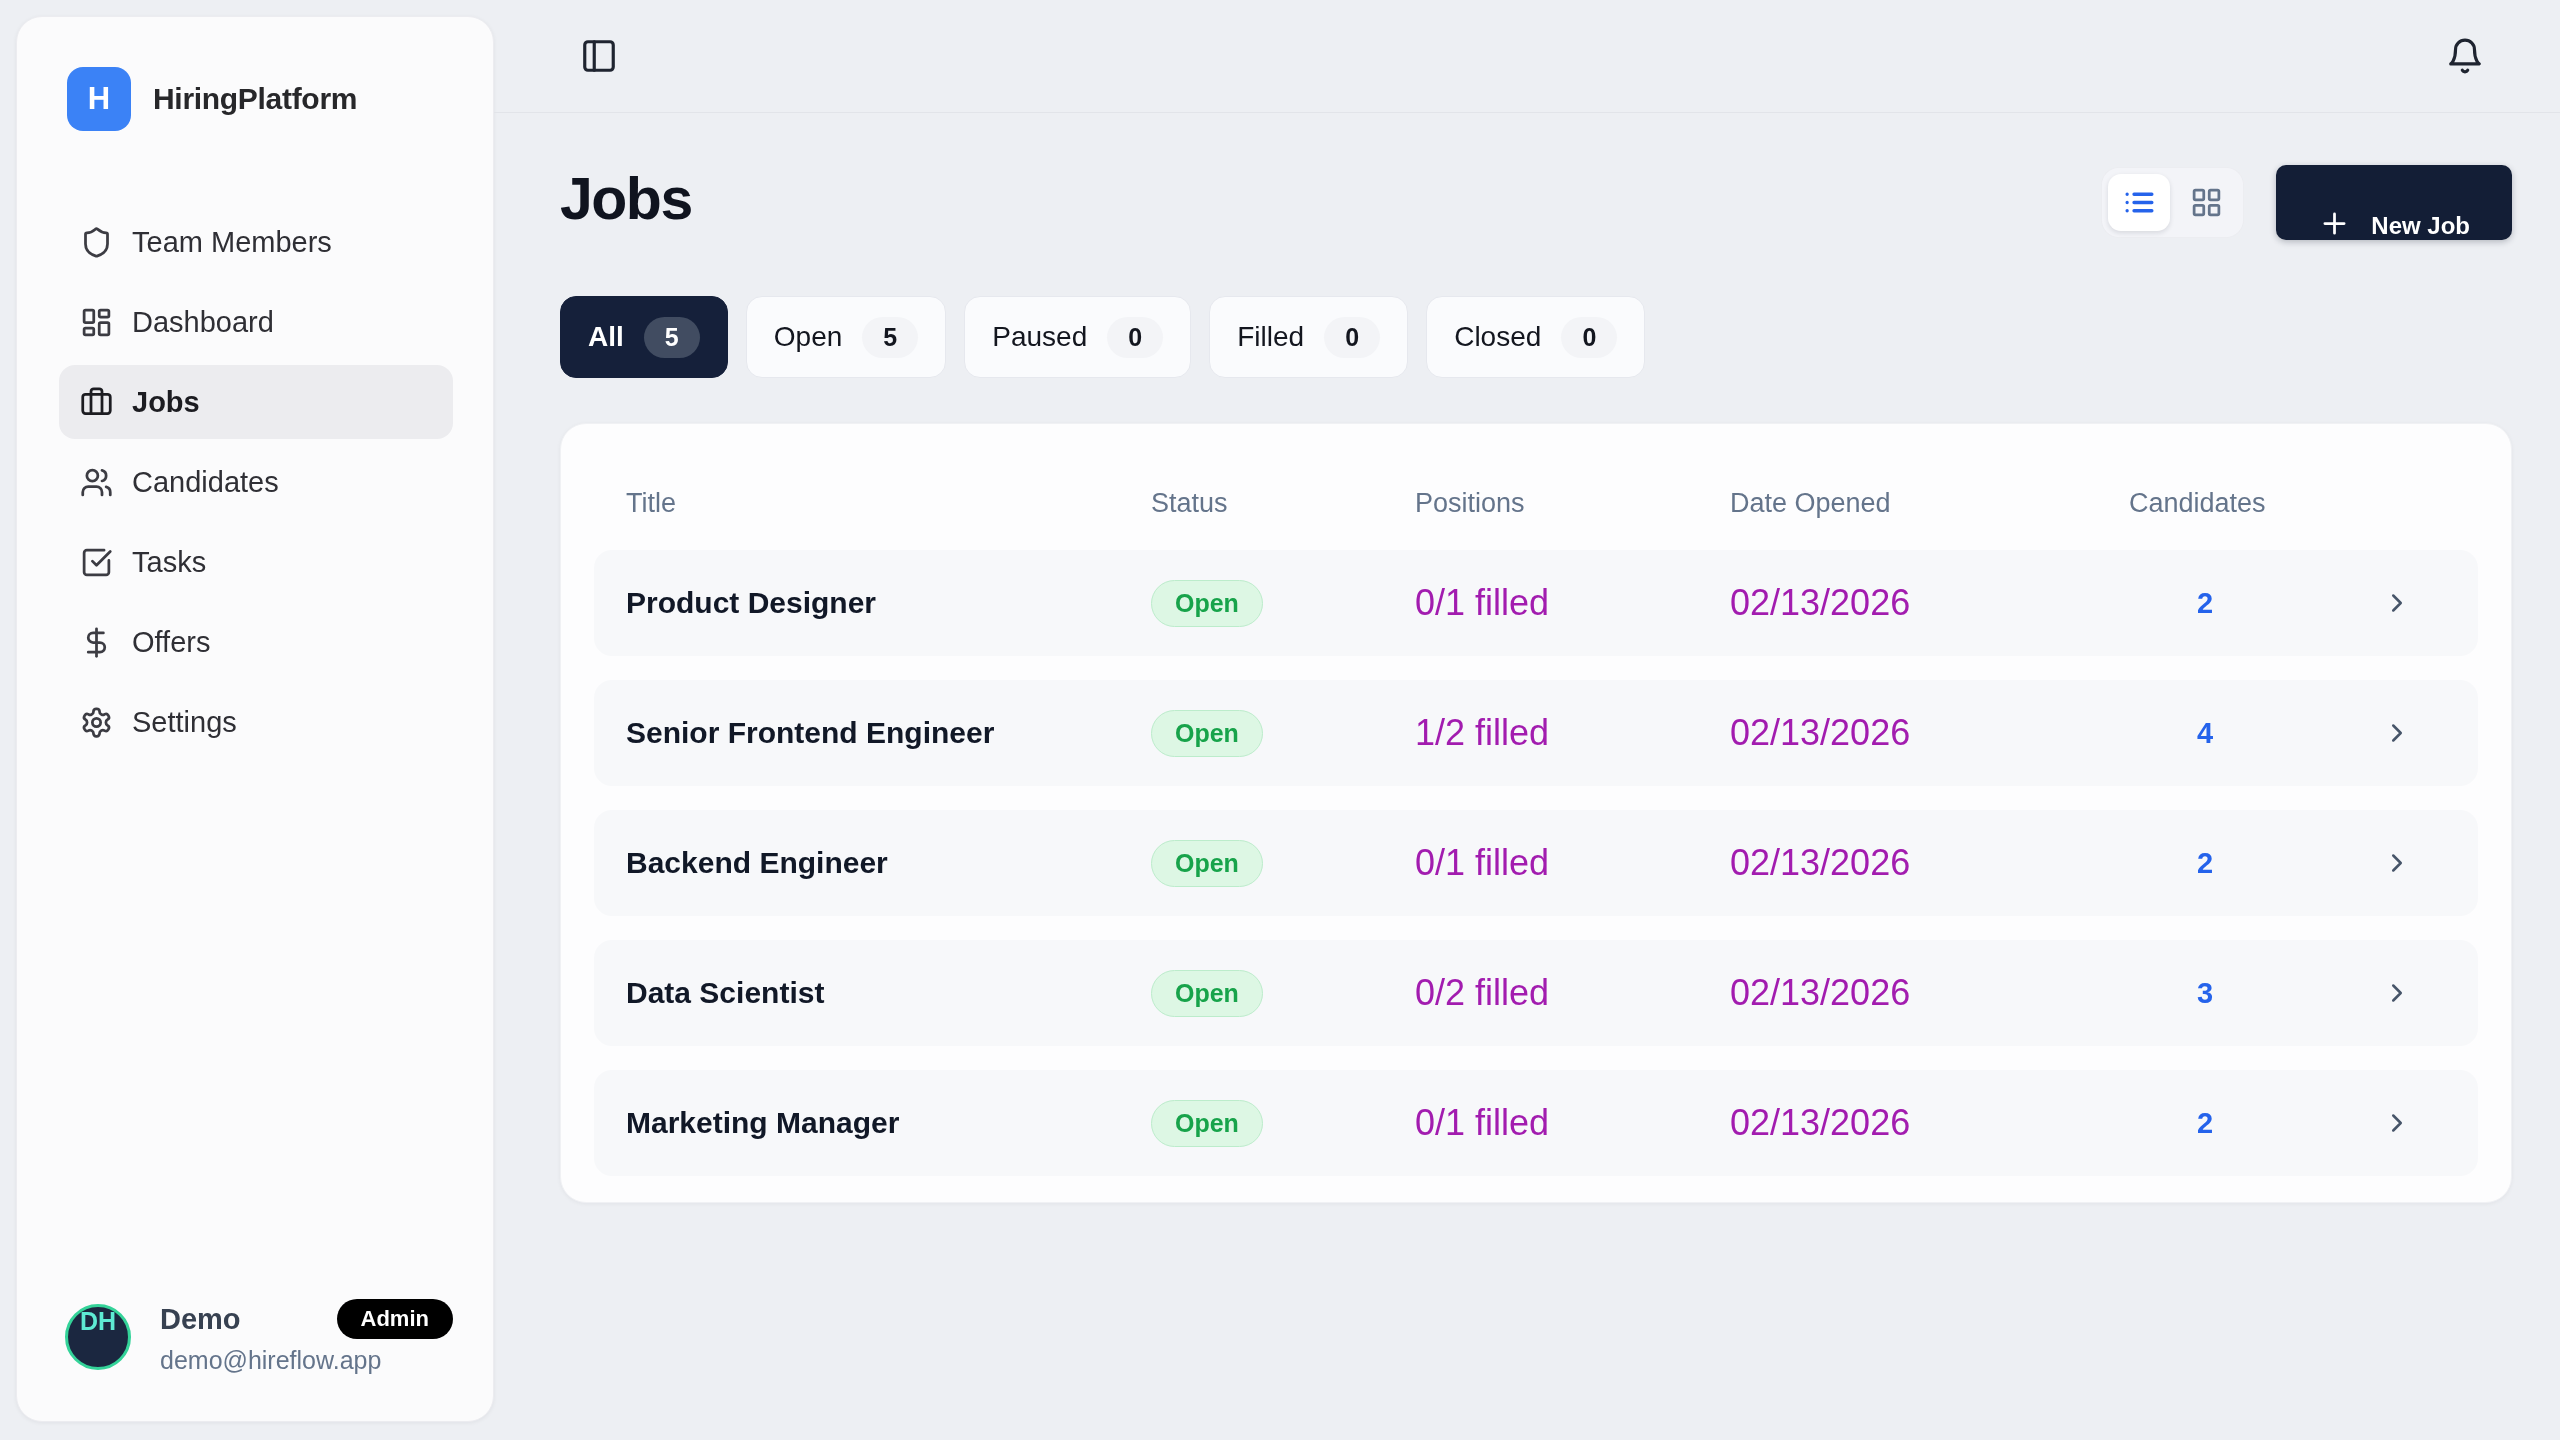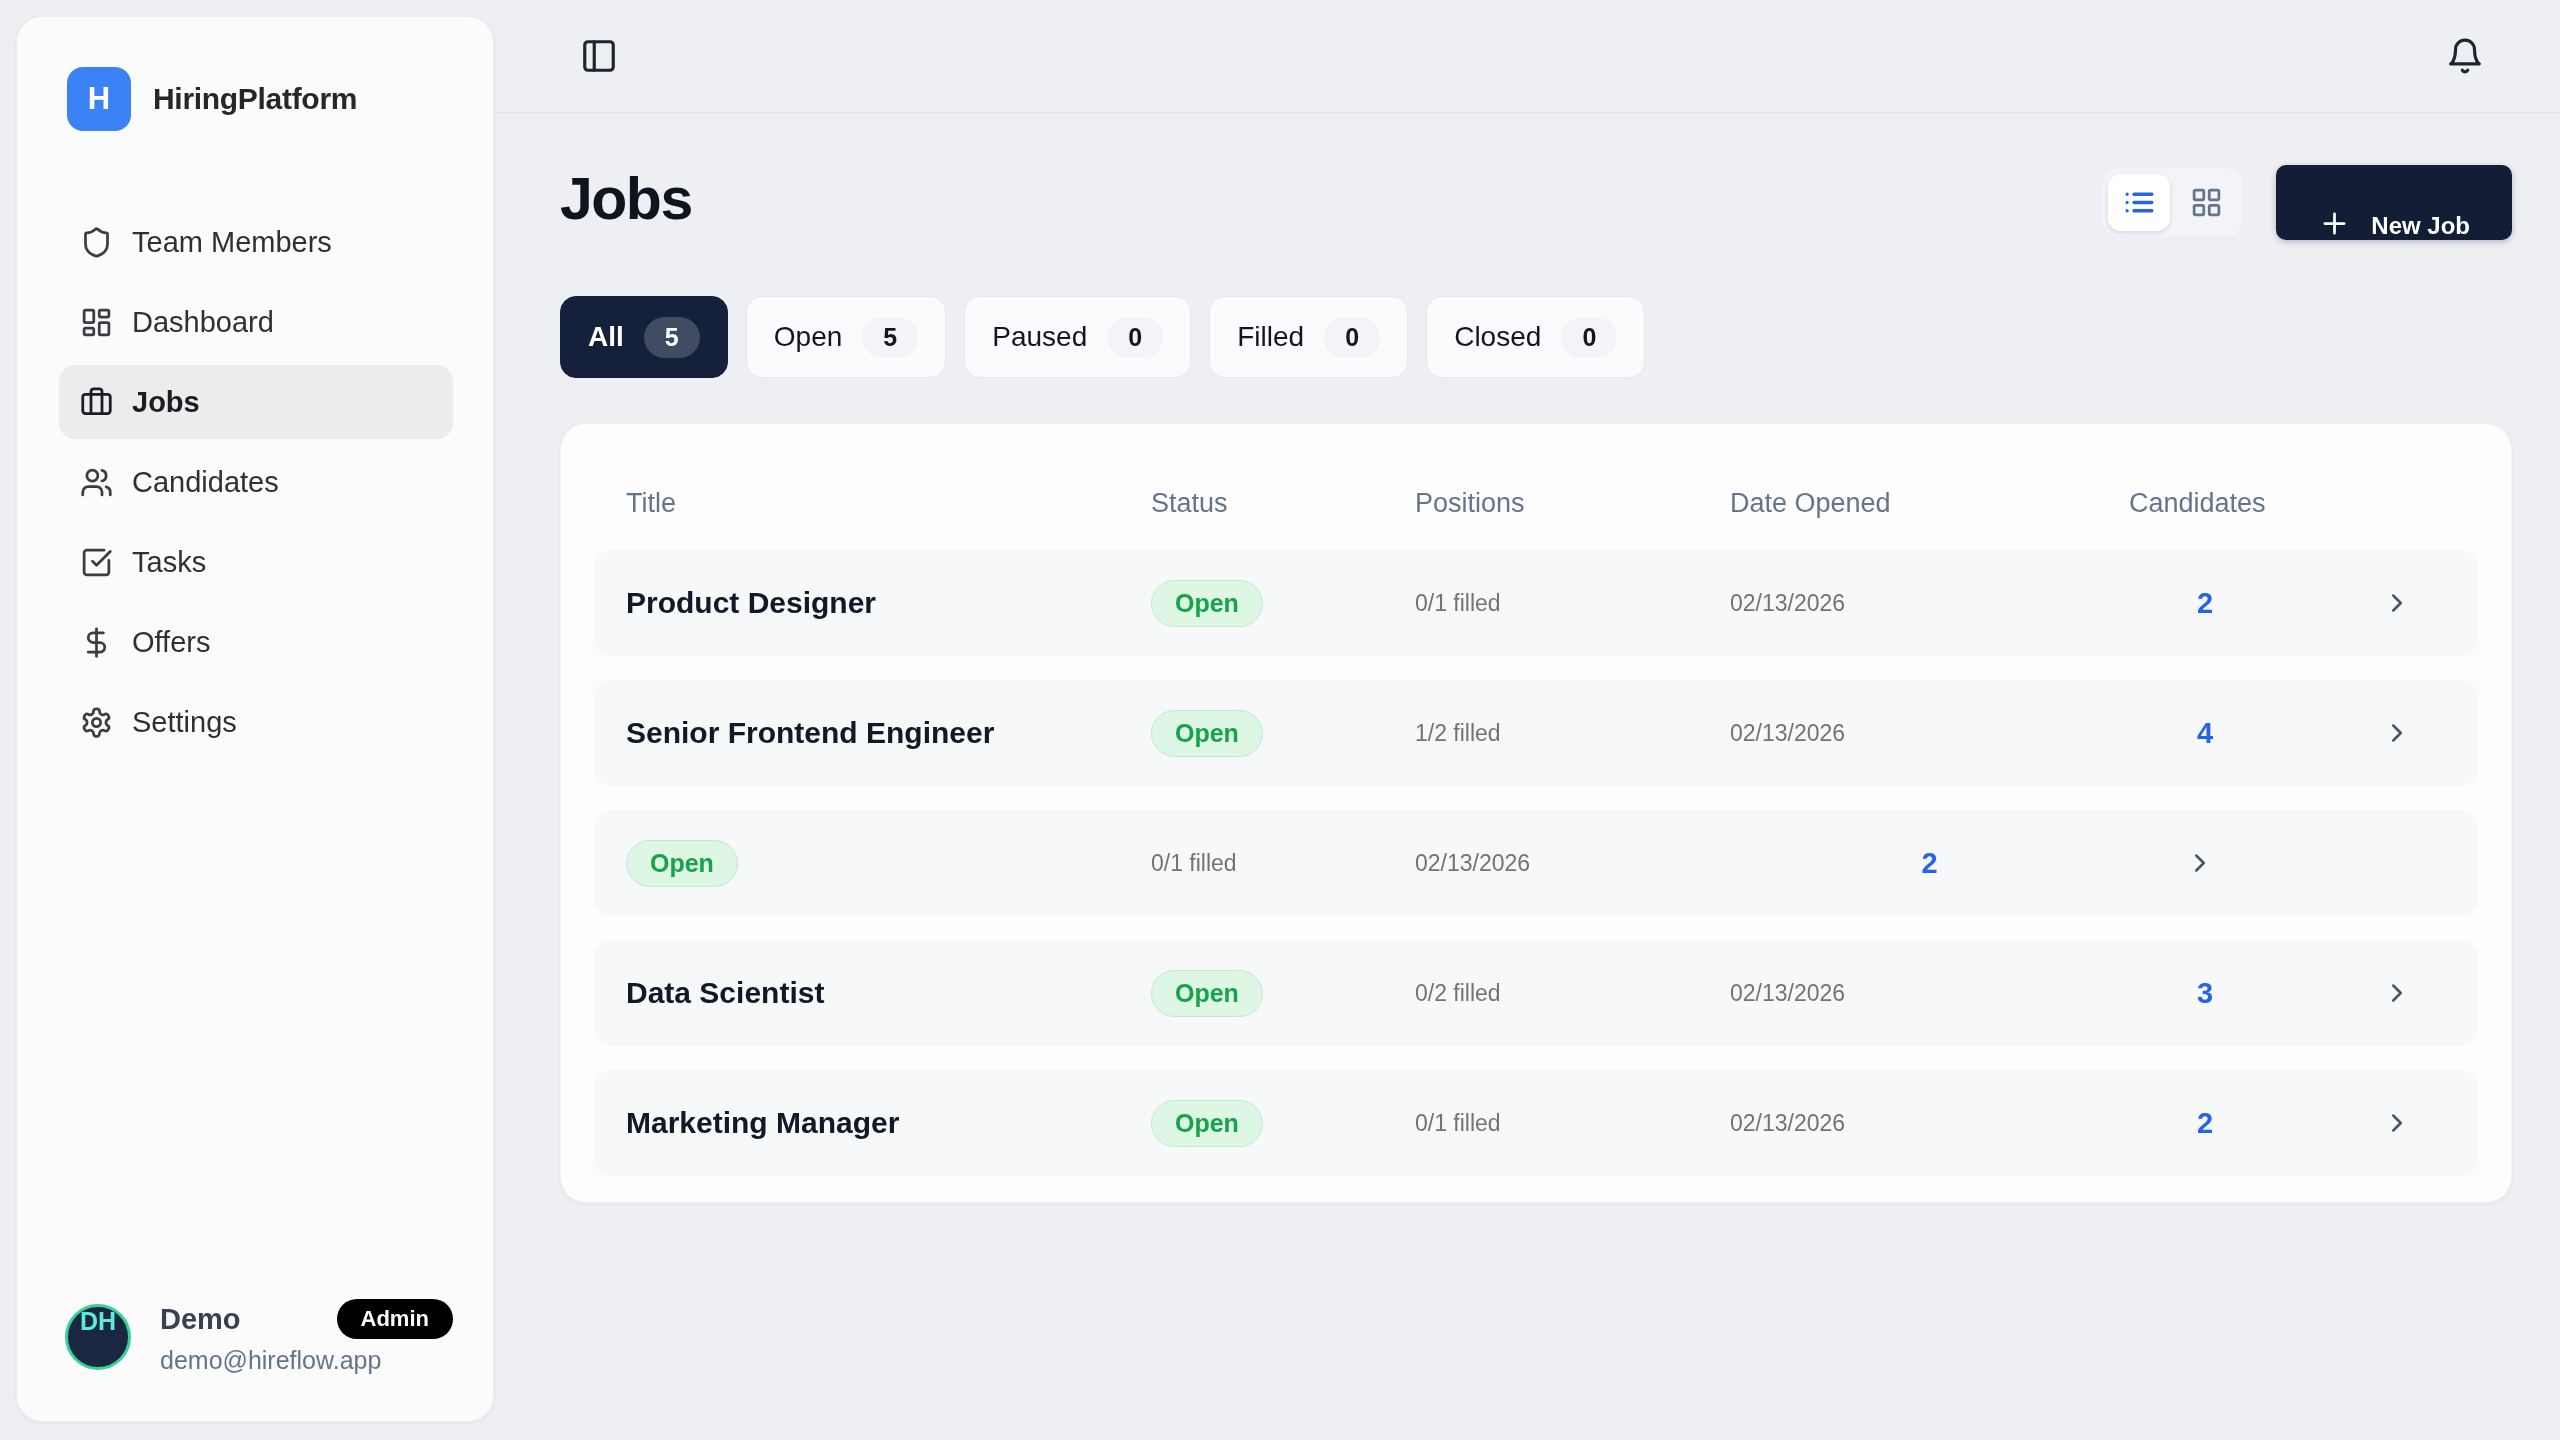--- a/index.html
+++ b/index.html
@@ -113,21 +113,21 @@
     height:106px; margin-bottom:24px; padding-left:32px;
     background:#f7f8fa; border-radius:18px; cursor:pointer;
   }
   .t-row:last-child { margin-bottom:0; }
   .cell-title { font-size:30px; font-weight:600; color:#111827; }
   .status-badge {
     display:inline-block; justify-self:start;
     background:#ddf7e4; border:1px solid #bceccb; color:#17a34a;
     font-size:25px; font-weight:700; padding:8px 23px; border-radius:999px;
   }
-  .cell-text { font-size:23px; color:#737373; }
+  .cell-text { font-size:36px; color:#a21caf; }
   .cell-cand { font-size:29px; font-weight:700; color:#2563eb; text-align:center; cursor:pointer; }
   .cell-chevron { display:flex; justify-content:flex-end; padding-right:66px; }
   .cell-chevron svg { width:30px; height:30px; stroke:#475569; }
 </style>
 </head>
 <body>
 
 <aside class="sidebar">
   <div class="logo-row">
     <div class="logo-mark">
@@ -303,20 +303,21 @@
         <div class="cell-text">02/13/2026</div>
         <div class="cell-cand">4</div>
         <div class="cell-chevron">
             <svg viewBox="0 0 24 24" fill="none" stroke-width="2" stroke-linecap="round" stroke-linejoin="round">
               <path d="M9 18l6-6-6-6"></path>
             </svg>
           </div>
       </div>
 
       <div class="t-grid t-row">
+        <div class="cell-title">Backend Engineer</div>
         <div><span class="status-badge">Open</span></div>
         <div class="cell-text">0/1 filled</div>
         <div class="cell-text">02/13/2026</div>
         <div class="cell-cand">2</div>
         <div class="cell-chevron">
             <svg viewBox="0 0 24 24" fill="none" stroke-width="2" stroke-linecap="round" stroke-linejoin="round">
               <path d="M9 18l6-6-6-6"></path>
             </svg>
           </div>
       </div>

